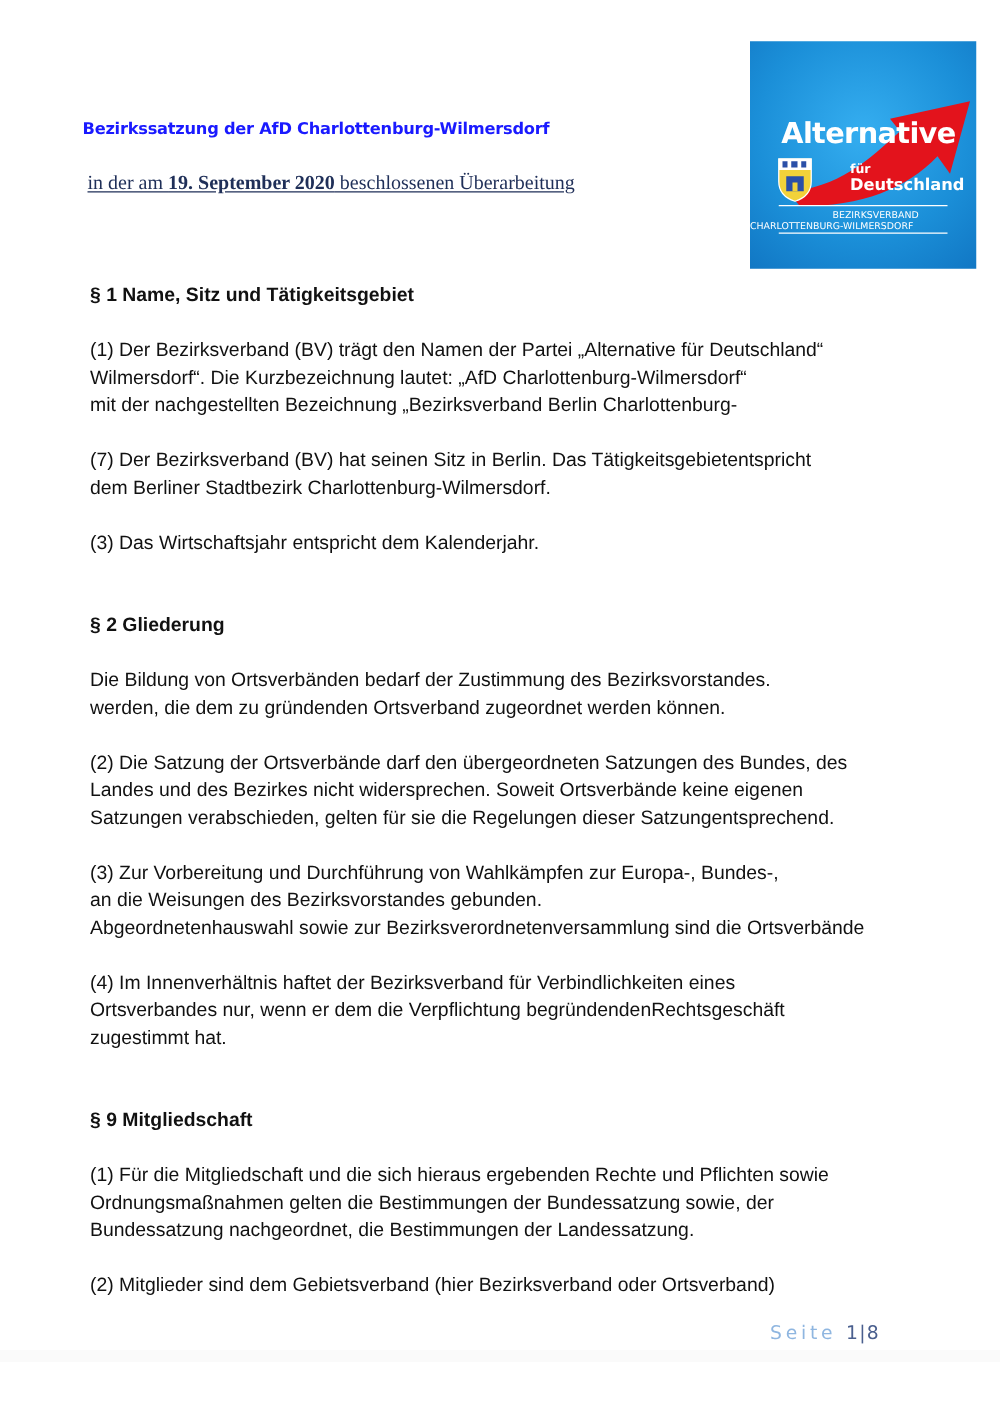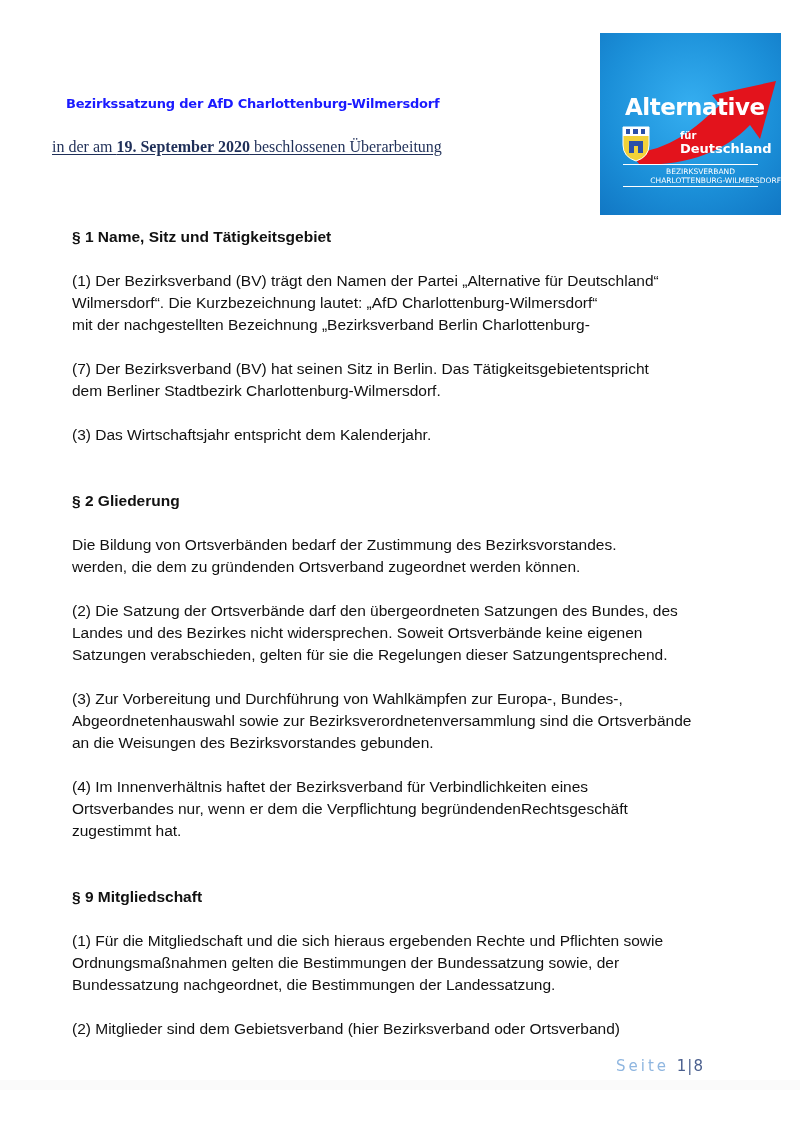--- a/index.html
+++ b/index.html
@@ -11,37 +11,37 @@
   }
   .page { position: absolute; left: 0; top: 0; width: 800px; height: 1137px;
     background: linear-gradient(#ffffff 0, #ffffff 1080px, #fafafa 1080px, #fafafa 1090px, #ffffff 1090px); }
 
   .doc-title {
     position: absolute; left: 66px; top: 96px;
     font-family: "DejaVu Sans", sans-serif; font-weight: bold;
     font-size: 13px; color: #1a1aff; letter-spacing: -0.2px;
   }
   .doc-subtitle {
-    position: absolute; left: 52px; top: 138px;
+    position: absolute; left: 70px; top: 138px;
     font-family: "Liberation Serif", serif; font-size: 16px; color: #1f2f58;
     text-decoration: underline; text-underline-offset: 2px;
   }
   .doc-subtitle b { font-weight: bold; }
 
   .logo {
     position: absolute; left: 600px; top: 33px; width: 181px; height: 182px;
     background: radial-gradient(circle at 50% 40%, #35aef0 0%, #1b8fd8 60%, #1177c4 100%);
   }
   .logo svg { position: absolute; left: 0; top: 0; }
   .logo .l-alt { position: absolute; left: 25px; top: 61px; font-family: "DejaVu Sans", sans-serif; font-weight: bold; font-size: 23px; color: #fff; letter-spacing: -0.5px; }
   .logo .l-fur { position: absolute; left: 80px; top: 97px; font-family: "DejaVu Sans", sans-serif; font-weight: bold; font-size: 10px; color: #fff; }
   .logo .l-de { position: absolute; left: 80px; top: 108px; font-family: "DejaVu Sans", sans-serif; font-weight: bold; font-size: 13px; color: #fff; }
   .logo .l-line1 { position: absolute; left: 23px; top: 131px; width: 135px; height: 1px; background: #ffffff; }
   .logo .l-bv { position: absolute; left: 0; width: 201px; top: 134px; text-align: center; font-size: 7.5px; color: #fff; font-family: "DejaVu Sans", sans-serif; }
-  .logo .l-cw { position: absolute; left: 0; width: 181px; top: 143px; text-align: right; font-size: 7.5px; color: #fff; font-family: "DejaVu Sans", sans-serif; }
+  .logo .l-cw { position: absolute; left: 0; width: 181px; top: 143px; text-align: left; font-size: 7.5px; color: #fff; font-family: "DejaVu Sans", sans-serif; }
   .logo .l-line2 { position: absolute; left: 23px; top: 153px; width: 135px; height: 1px; background: #ffffff; }
 
   .content { position: absolute; left: 72px; top: 226px; width: 660px; }
   .section-heading { font-weight: bold; font-size: 15.5px; margin: 0; line-height: 22px; }
   .para { font-size: 15.5px; line-height: 22px; margin: 0; }
   .para span { display: block; white-space: nowrap; }
 
   .page-footer {
     position: absolute; left: 616px; top: 1057px;
     font-family: "DejaVu Sans", sans-serif; font-size: 15px; letter-spacing: 3px;
@@ -107,22 +107,22 @@
     </p>
     <div style="height:22px"></div>
     <p class="para">
       <span>(2) Die Satzung der Ortsverbände darf den übergeordneten Satzungen des Bundes, des</span>
       <span>Landes und des Bezirkes nicht widersprechen. Soweit Ortsverbände keine eigenen</span>
       <span>Satzungen verabschieden, gelten für sie die Regelungen dieser Satzungentsprechend.</span>
     </p>
     <div style="height:22px"></div>
     <p class="para">
       <span>(3) Zur Vorbereitung und Durchführung von Wahlkämpfen zur Europa-, Bundes-,</span>
+      <span>an die Weisungen des Bezirksvorstandes gebunden.</span>
       <span>Abgeordnetenhauswahl sowie zur Bezirksverordnetenversammlung sind die Ortsverbände</span>
-      <span>an die Weisungen des Bezirksvorstandes gebunden.</span>
     </p>
     <div style="height:22px"></div>
     <p class="para">
       <span>(4) Im Innenverhältnis haftet der Bezirksverband für Verbindlichkeiten eines</span>
       <span>Ortsverbandes nur, wenn er dem die Verpflichtung begründendenRechtsgeschäft</span>
       <span>zugestimmt hat.</span>
     </p>
     <div style="height:44px"></div>
 
     <h2 class="section-heading">§ 9 Mitgliedschaft</h2>

